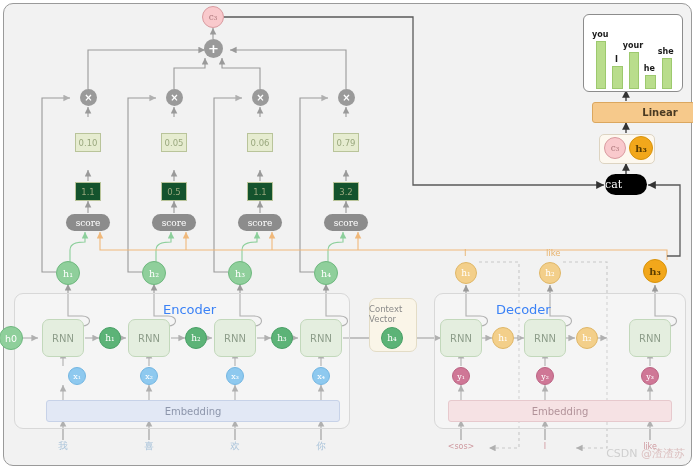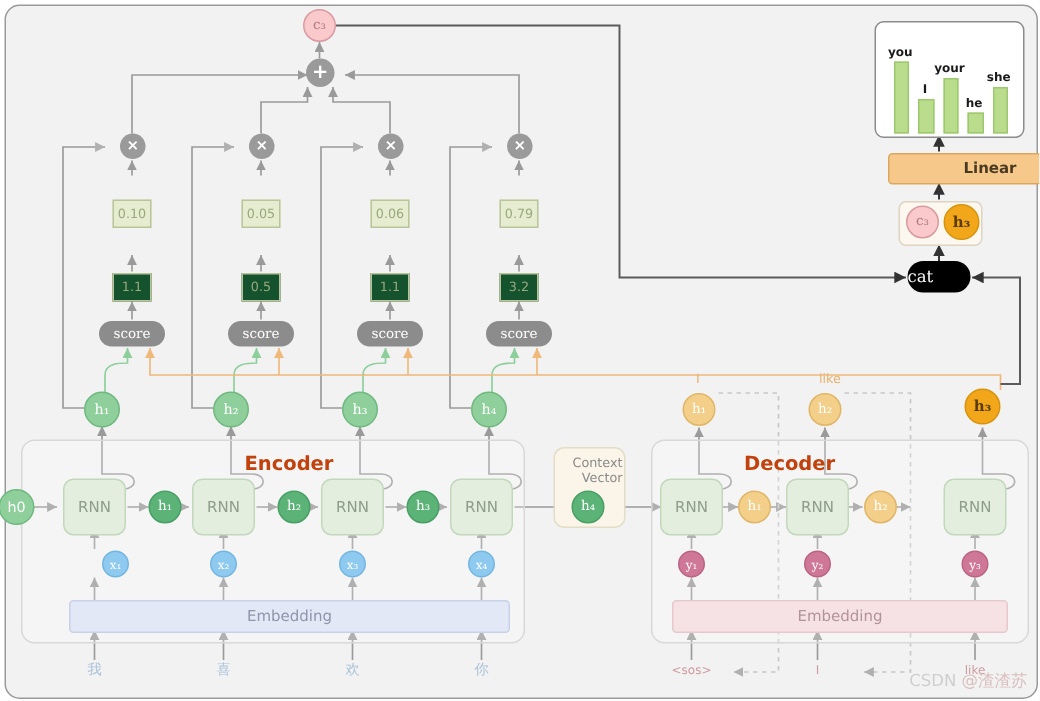--- a/index.html
+++ b/index.html
@@ -22,28 +22,28 @@
   .plusnode{width:19px;height:19px;background:#9a9a9a;border-radius:50%;color:#fff;font-size:13px;font-weight:bold;line-height:1;}
   .scorepill{width:44px;height:17px;background:#8c8c8c;border-radius:9px;color:#fff;font-size:9px;}
   .valbox{width:26px;height:19px;border:1px solid #b9c49a;font-size:8.5px;color:#9aa87e;background:#14532d;}
   .valbox.dark{background:#e6ecd0;margin-top:15px;}
   .rnn{width:42px;height:38px;background:#e4eedf;border:1px solid #c2d8bb;border-radius:7px;
        color:#8d9d8a;font-size:10px;}
   .embed{height:20px;border-radius:3px;font-size:10px;display:flex;align-items:center;justify-content:center;}
   .embed-enc{background:#e2e8f5;border:1px solid #c7d2e8;color:#8d96ab;}
   .embed-dec{background:#f6e2e4;border:1px solid #e7c9cd;color:#b2939a;}
   .grpbox{position:absolute;border:1px solid #d8d8d8;border-radius:9px;background:rgba(255,255,255,0.22);}
-  .grptitle{position:absolute;color:#c2410c;font-size:13px;font-weight:bold;}
+  .grptitle{position:absolute;color:#3b82f6;font-size:13px;}
   .softbar{position:absolute;height:18px;background:#9a9a9a;border-radius:9px;
            display:flex;align-items:center;justify-content:center;color:#fff;font-size:11px;}
   .tok{position:absolute;color:#a9c3da;font-size:9.5px;text-align:center;}
   .tokdec{position:absolute;color:#cf9aa0;font-size:8px;text-align:center;}
   .outlbl{position:absolute;color:#e8b36d;font-size:8.5px;}
   .ctxbox{position:absolute;width:46px;height:52px;background:#faf5e8;border:1px solid #e3dcc6;border-radius:7px;}
-  .ctxtext{position:absolute;color:#8a8a8a;font-size:8.5px;text-align:right;line-height:1.15;width:46px;}
+  .ctxtext{position:absolute;color:#8a8a8a;font-size:8.5px;text-align:left;line-height:1.15;width:46px;}
   .catnode{position:absolute;width:42px;height:21px;background:#000;border-radius:11px;
            display:flex;align-items:center;justify-content:flex-start;color:#fff;font-size:11px;}
   .chbox{position:absolute;width:54px;height:28px;background:#fdf8ef;border:1px solid #ddd4c2;border-radius:5px;}
   .linear{position:absolute;width:68px;height:19px;background:#f6c98b;border:1px solid #dba75f;
           border-radius:3px;display:flex;align-items:center;justify-content:center;color:#4a3a22;
           font-size:10px;font-weight:bold;}
   .chart{position:absolute;background:#fff;border:1px solid #8c8c8c;border-radius:6px;}
   .bar{position:absolute;background:#b9dd8c;border:1px solid #9dc96e;}
   .barlbl{position:absolute;font-size:8px;font-weight:bold;color:#1a1a1a;text-align:center;}
   .wm{position:absolute;right:8px;bottom:6px;color:#c9c9c9;font-size:11px;opacity:.85;}

